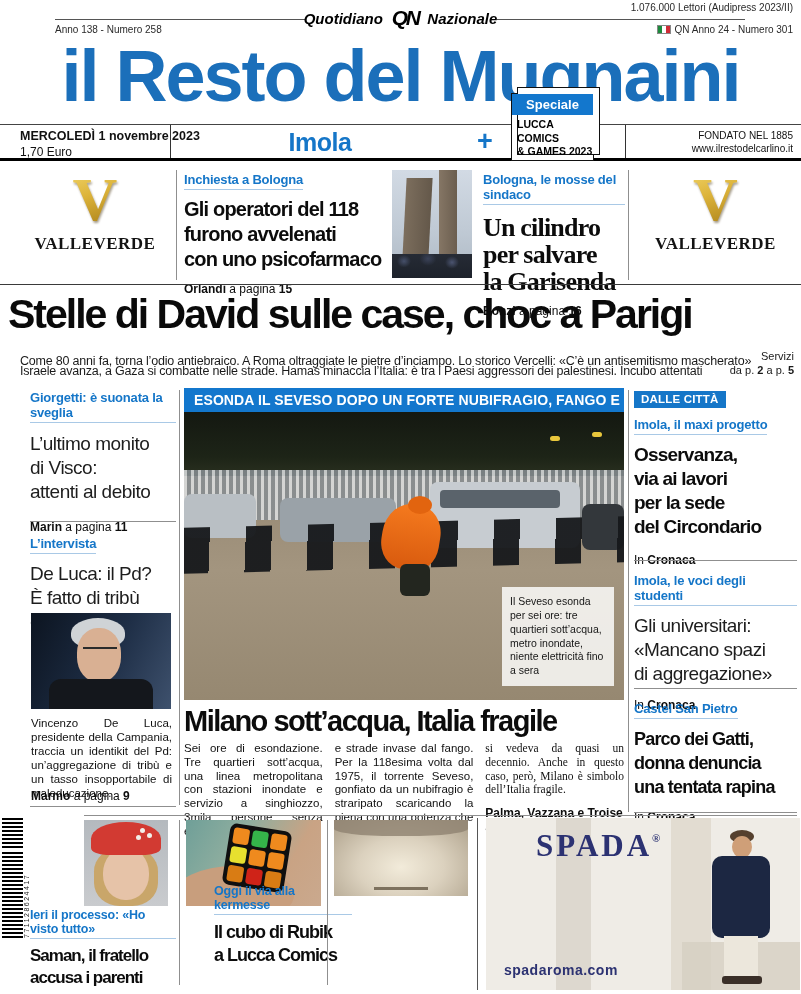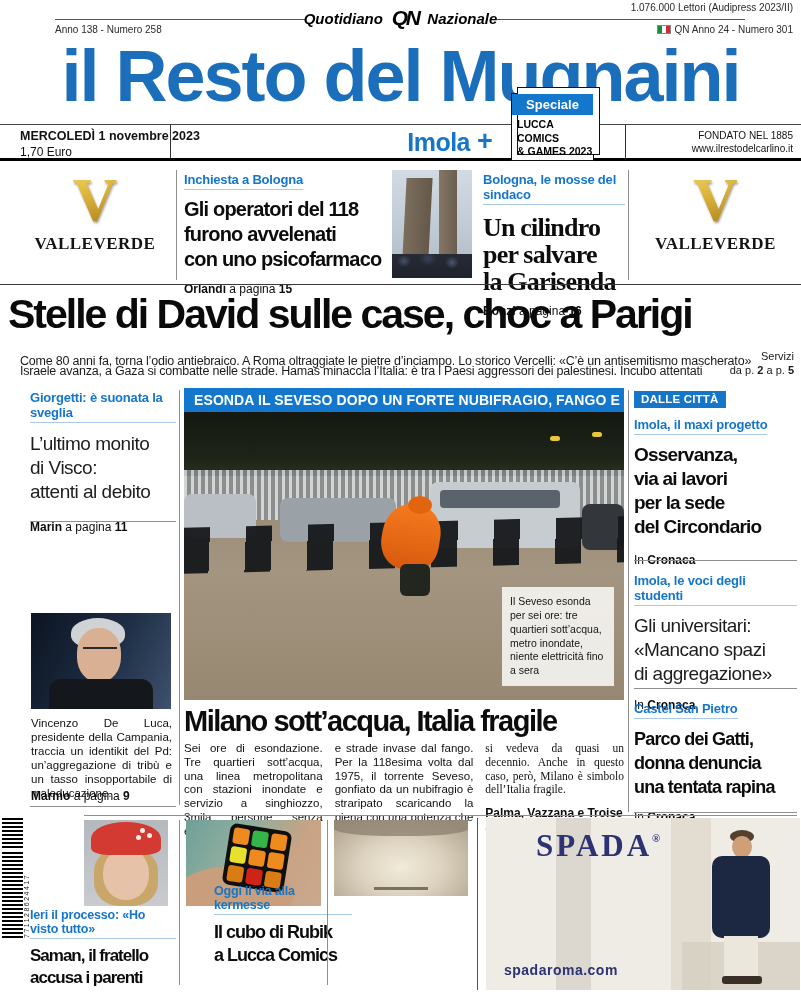--- a/index.html
+++ b/index.html
@@ -175,21 +175,21 @@
     <span class="flag"></span><span>QN Anno 24 - Numero 301</span>
   </div>
 
   <div class="abs masthead">il Resto del Mugnaini</div>
 
   <div class="abs datebar"></div>
   <div class="vline" style="left:170px; top:125px; height:33px; background:#333;"></div>
   <div class="vline" style="left:625px; top:125px; height:33px; background:#333;"></div>
   <div class="abs" style="left:20px; top:129px; font-size:12.5px; font-weight:700;">MERCOLEDÌ 1 novembre 2023</div>
   <div class="abs" style="left:20px; top:145px; font-size:12px;">1,70 Euro</div>
-  <div class="abs edition" style="left:170px; top:128px; width:300px; text-align:right;">Imola</div>
+  <div class="abs edition" style="left:170px; top:128px; width:300px; text-align:center;">Imola</div>
   <div class="abs plus" style="left:477px; top:126px;">+</div>
   <div class="abs" style="right:8px; top:130px; font-size:10px; text-align:right;">FONDATO NEL 1885</div>
   <div class="abs" style="right:8px; top:143px; font-size:10px; text-align:right;">www.ilrestodelcarlino.it</div>
 
   <div class="abs speciale">
     <div class="head">Speciale</div>
     <div class="bodytxt">LUCCA
 COMICS
 &amp; GAMES 2023</div>
   </div>
@@ -257,20 +257,26 @@
     <div class="hl-light" style="font-size:19px; line-height:24px; margin-top:9px;">L’ultimo monito
 di Visco:
 attenti al debito</div>
     <div class="byline" style="margin-top:16px;">
       <span class="b">Marin</span>
       <span>a pagina</span>
       <span class="b">11</span>
     </div>
   </div>
   <div class="hline" style="left:30px; top:521px; width:146px;"></div>
+  <div class="abs" style="left:30px; top:534px; width:146px;">
+    <span class="kicker">L’intervista</span>
+    <div class="hl-light" style="font-size:19px; line-height:24px; margin-top:8px;">De Luca: il Pd?
+È fatto di tribù
+e maleducati</div>
+  </div>
   <div class="photo" style="left:31px; top:613px; width:140px; height:96px;">
     <div class="deluca-bg"></div>
     <div class="deluca-hair"></div>
     <div class="deluca-face"></div>
     <div class="deluca-glasses"></div>
     <div class="deluca-suit"></div>
   </div>
   <div class="abs justify" style="left:31px; top:716px; width:141px; font-size:11.5px; line-height:14px;">Vincenzo De Luca, presidente della Campania, traccia un identikit del Pd: un’aggregazione di tribù e un tasso insopportabile di maleducazione.</div>
   <div class="abs byline" style="left:31px; top:789px;">
     <span class="b">Marmo</span>

